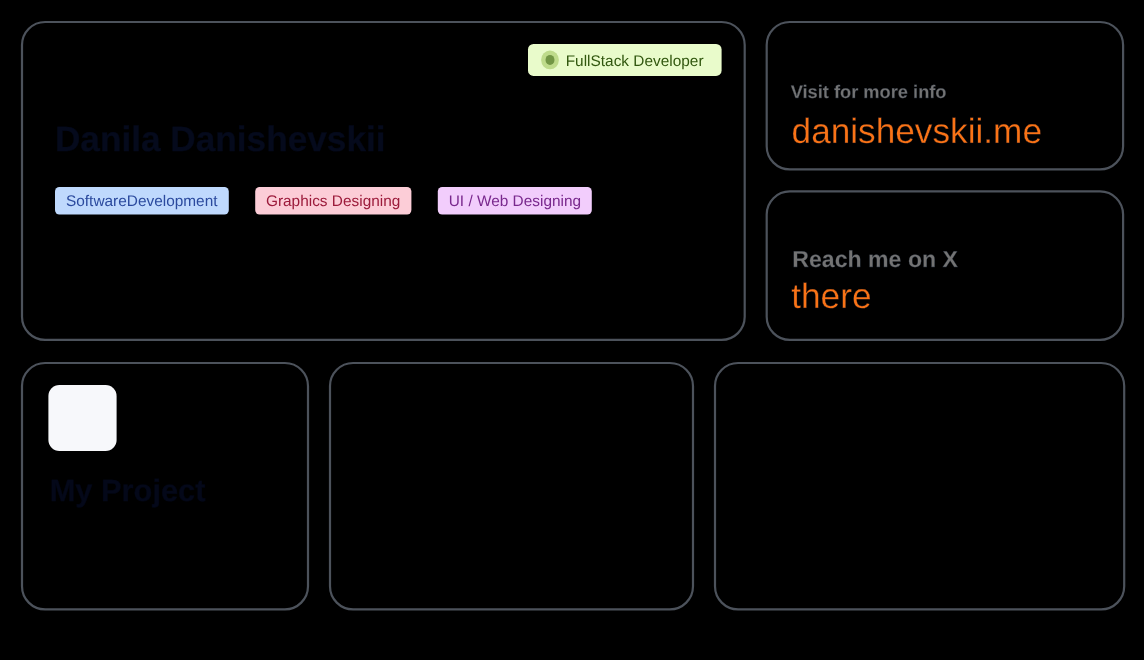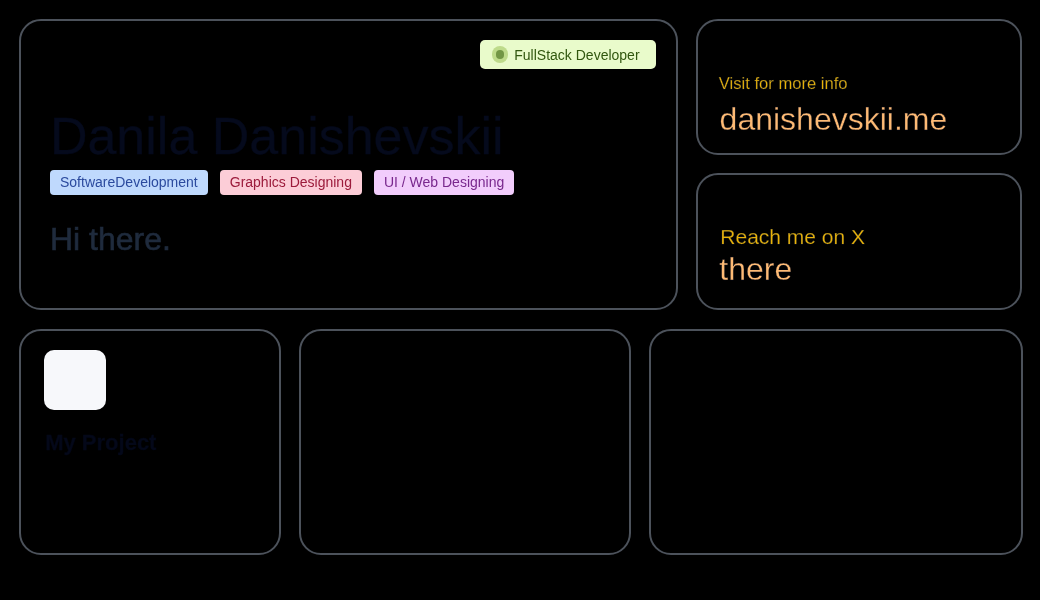--- a/index.html
+++ b/index.html
@@ -55,30 +55,30 @@
     width: 8.8px; height: 8.8px; border-radius: 50%;
     background: #729645; display: block;
   }
   .status-label {
     font-size: 14px; color: #31570f; line-height: 1;
     filter: opacity(1);
   }
 
   .hero-name {
     left: 49.9px; top: 109.8px;
-    font-size: 52px;
-    font-weight: normal;
+    font-size: 32px;
+    font-weight: bold;
     color: #050a1c;
     -webkit-text-stroke: 0.3px #050a1c;
   }
 
   .tag-row {
     position: absolute;
     left: 50px; top: 169.6px;
-    display: flex; gap: 12px;
+    display: flex; gap: 24px;
   }
   .tag {
     height: 25px;
     border-radius: 4px;
     display: flex; align-items: center;
     padding: 0 10px;
     font-size: 14px;
     line-height: 1;
     box-sizing: border-box;
     filter: opacity(1);
@@ -92,27 +92,27 @@
     font-size: 32px;
     color: #1f2b3d;
     -webkit-text-stroke: 0.6px #1f2b3d;
   }
 
   
   #link1 { left: 696px; top: 19px;  width: 326px; height: 136px; }
   #link2 { left: 696px; top: 173px; width: 326px; height: 137px; }
 
   .link-label {
-    font-size: 16.6px; font-weight: normal;
-    color: #eab308;
+    font-size: 16.6px; font-weight: bold;
+    color: #737373;
     -webkit-text-stroke: 0.25px #222d3e;
   }
   .link-value {
     font-size: 32px;
-    color: #fdba74;
+    color: #f97316;
     -webkit-text-stroke: 0.3px #060b1c;
   }
   #link1-label { left: 718.8px; top: 76.1px; }
   #link1-value { left: 719.6px; top: 103.2px; }
   #link2-label { left: 720.3px; top: 225.9px; font-size: 21px; }
   #link2-value { left: 719.3px; top: 253.2px; }
 
   
   #proj1 { left: 19px;  top: 329px; width: 262px; height: 226px; }
   #proj2 { left: 299px; top: 329px; width: 332px; height: 226px; }
@@ -120,21 +120,21 @@
 
   .proj-thumb {
     position: absolute;
     left: 44.3px; top: 349.5px;
     width: 61.4px; height: 60.3px;
     background: #f7f8fb;
     border-radius: 10px;
   }
   .proj-title {
     left: 45.2px; top: 432.2px;
-    font-size: 22px; font-weight: bold;
+    font-size: 28px; font-weight: bold;
     color: #040819;
     -webkit-text-stroke: 0.3px #040819;
   }
 </style>
 </head>
 <body>
 
 <div class="page">
 
   <div class="card" id="hero"></div>
@@ -147,21 +147,20 @@
   </div>
 
   <div class="txt hero-name">Danila Danishevskii</div>
 
   <div class="tag-row">
     <span class="tag tag-1">SoftwareDevelopment</span>
     <span class="tag tag-3">Graphics Designing</span>
     <span class="tag tag-2">UI / Web Designing</span>
   </div>
 
-  <div class="txt hero-greeting">Hi there.</div>
 
   <div class="card" id="link1"></div>
   <div class="txt link-label" id="link1-label">Visit for more info</div>
   <div class="txt link-value" id="link1-value">danishevskii.me</div>
 
   <div class="card" id="link2"></div>
   <div class="txt link-label" id="link2-label">Reach me on X</div>
   <div class="txt link-value" id="link2-value">there</div>
 
   <div class="card" id="proj1"></div>

